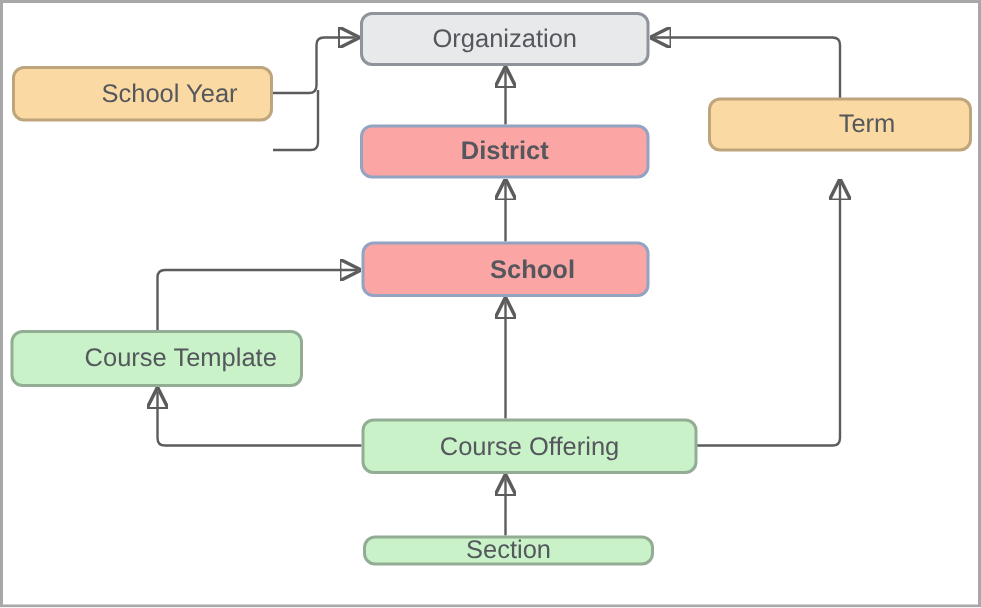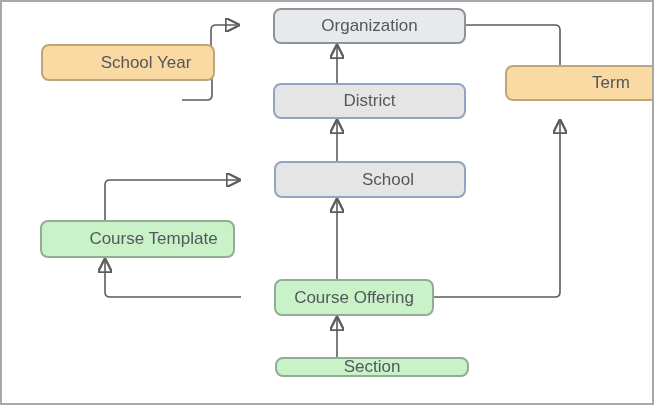--- a/index.html
+++ b/index.html
@@ -28,35 +28,34 @@
     position:absolute;
     box-sizing:border-box;
     border:2px solid #999;
     border-radius:8px;
     display:flex;
     align-items:center;
     justify-content:center;
     font-size:17px;
     color:#54575c;
     white-space:nowrap;
-    margin-left:33px;
   }
   .c-gray  {background:#e8e9eb;border-color:#8f949c;}
   .c-orange{background:#fbd9a2;border-color:#bfa57c;padding-left:36px;}
-  .c-blue  {background:#e5e5e5;border-color:#93a4c2;}
+  .c-blue  {background:#fca5a5;border-color:#93a4c2;font-weight:bold;}
   .c-green {background:#c9f2c9;border-color:#93ad95;}
 
   #n-organization   {left:240px;top:8px;  width:193px;height:36px;}
   #n-school-year    {left:8px;  top:44px; width:174px;height:37px;}
   #n-grading-period {left:8px;  top:82px; width:174px;height:36px;}
   #n-district       {left:240px;top:83px; width:193px;height:36px;}
   #n-term           {left:472px;top:65px; width:176px;height:36px;}
   #n-school         {left:241px;top:161px;width:192px;height:37px;padding-left:36px;}
   #n-course-template{left:7px;  top:220px;width:195px;height:38px;padding-left:32px;}
-  #n-course-offering{left:241px;top:279px;width:160px;height:37px;}
+  #n-course-offering{left:241px;top:279px;width:224px;height:37px;}
   #n-section        {left:242px;top:357px;width:194px;height:20px;}
 </style>
 </head>
 <body>
 
 <div class="frame">
 
   <svg class="edges" width="654" height="405" viewBox="0 0 654 405">
     <defs>
       <marker id="arrow" viewBox="0 0 10 10" refX="8" refY="5" markerWidth="9" markerHeight="9" orient="auto-start-reverse">

